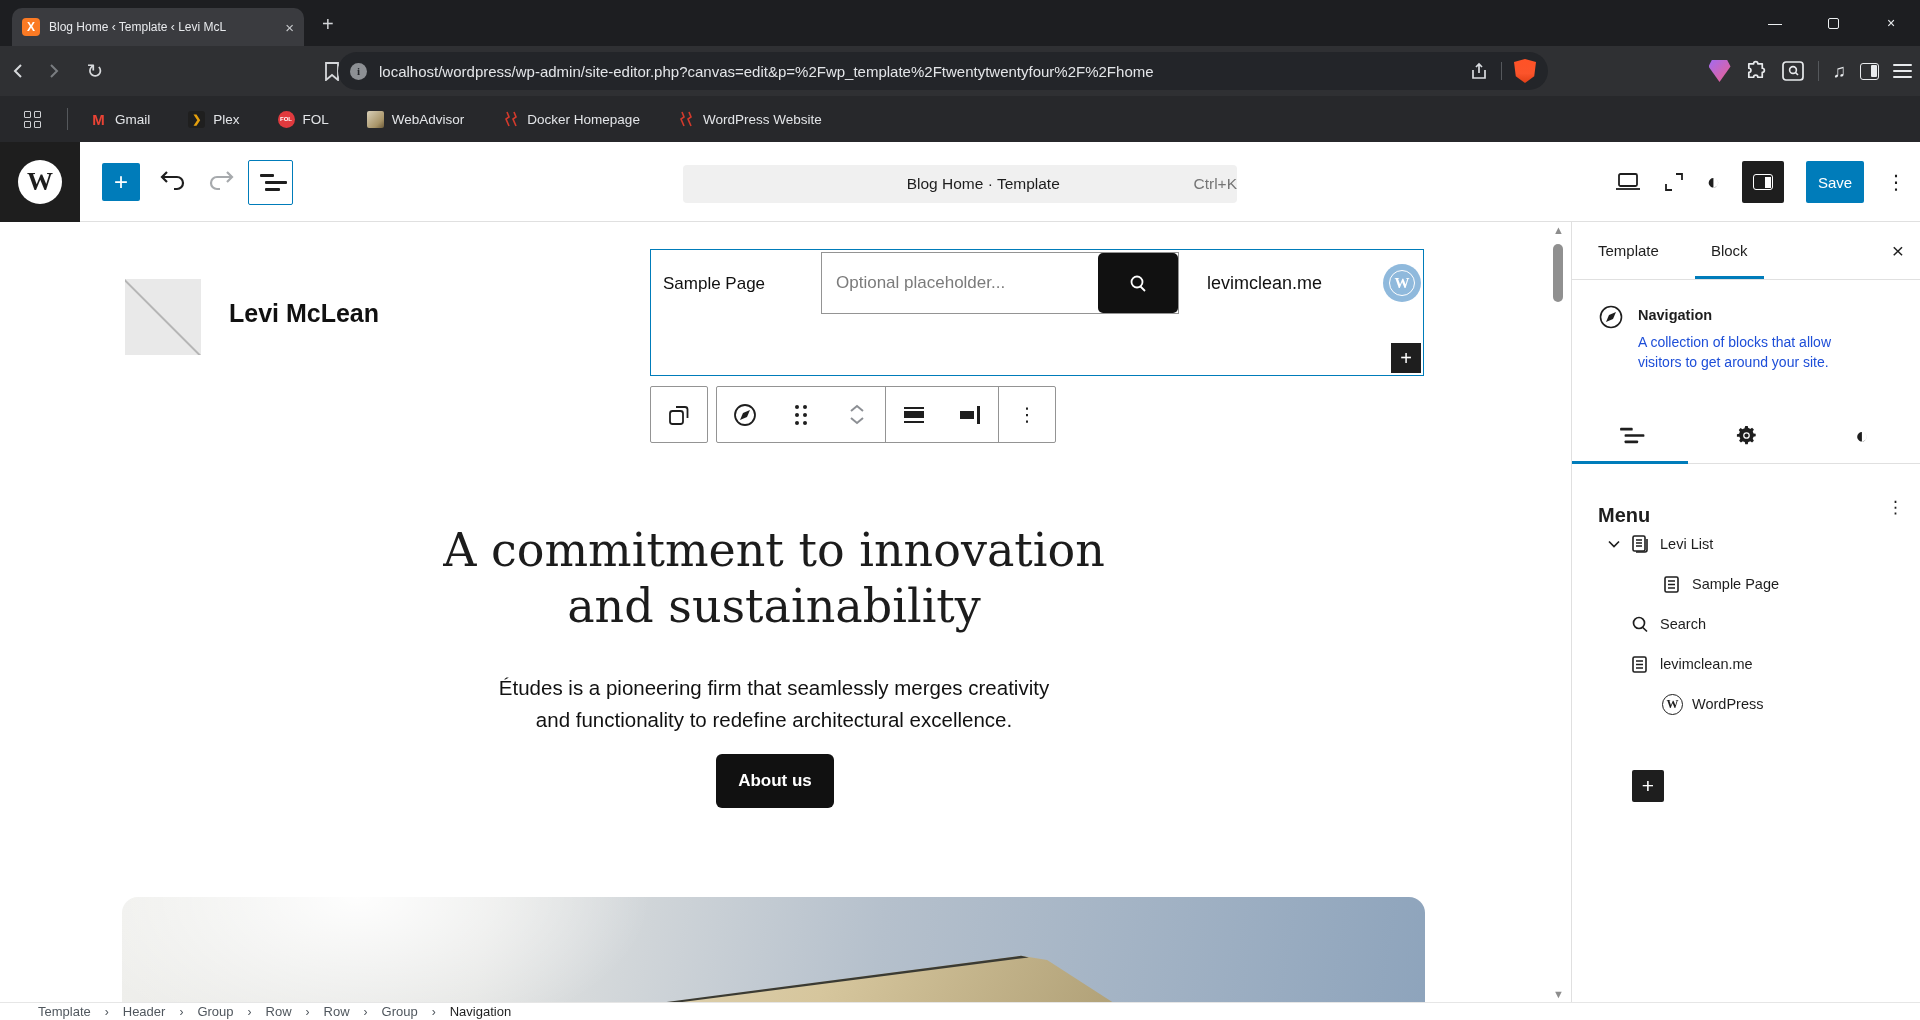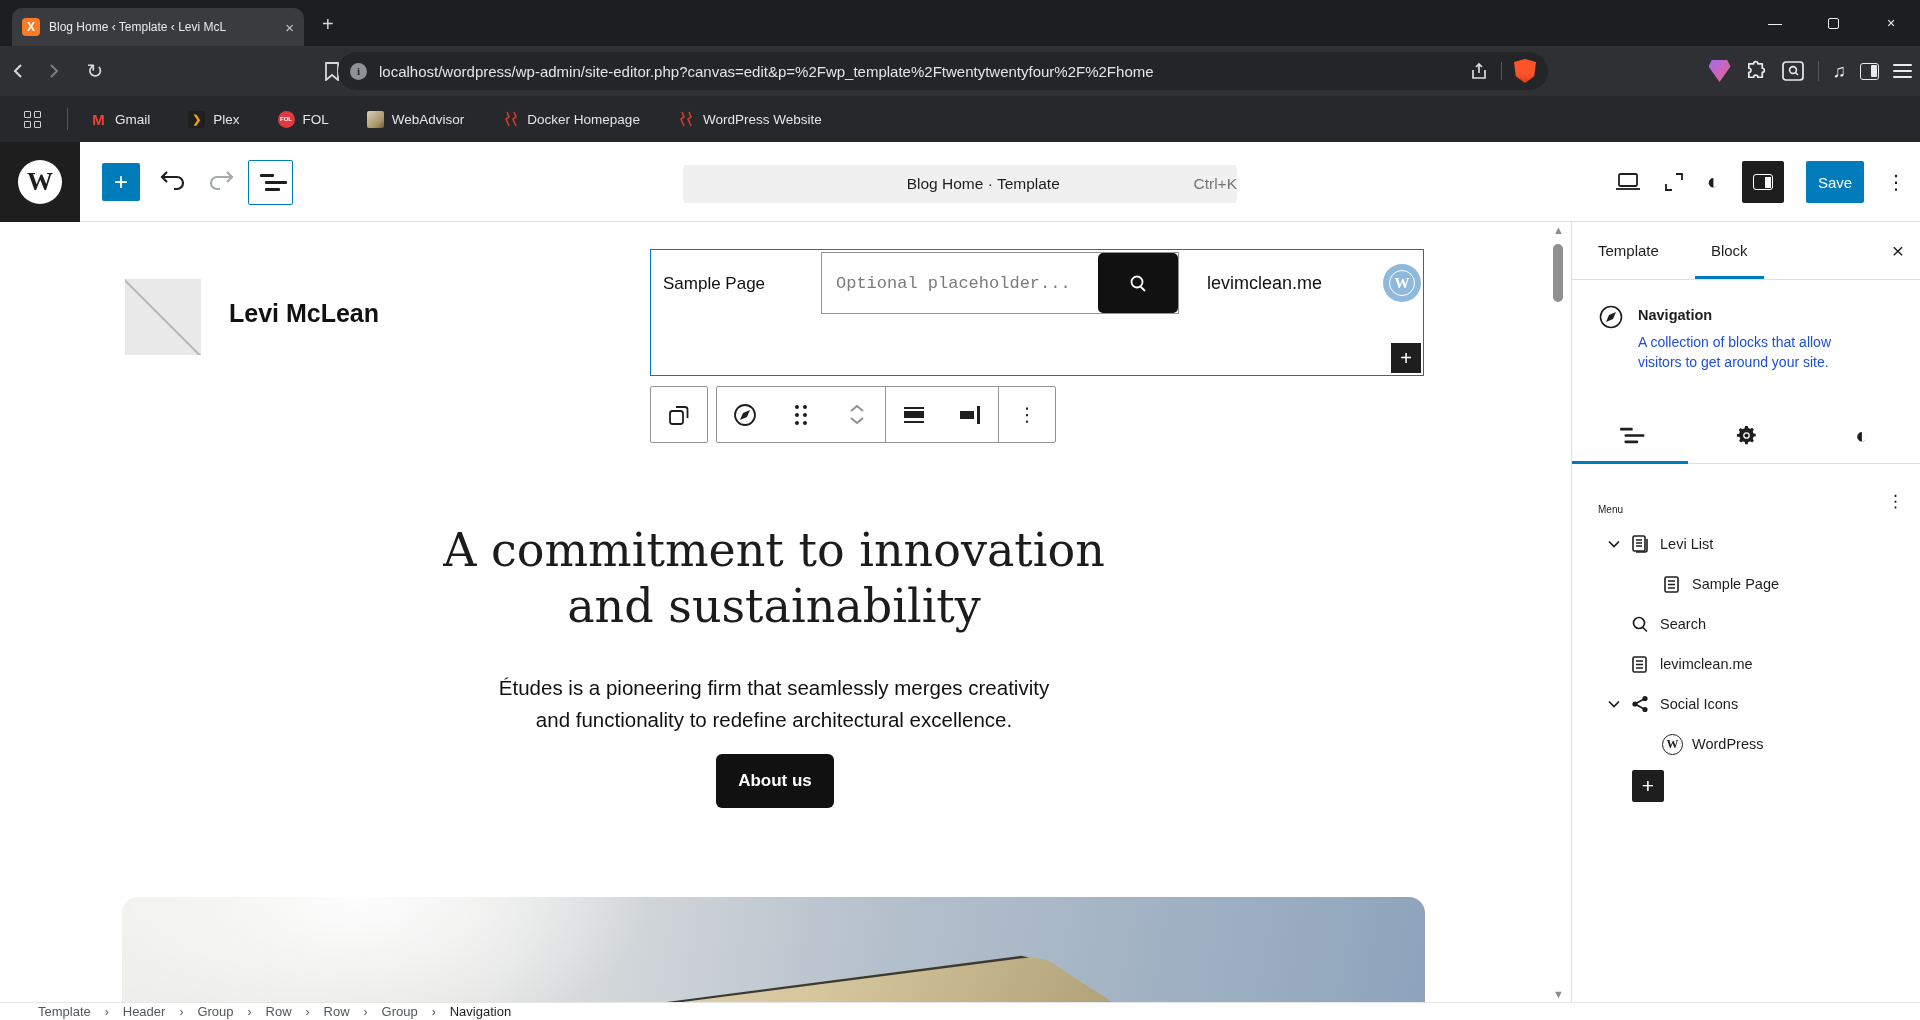--- a/index.html
+++ b/index.html
@@ -97,21 +97,21 @@
   #canvas { position:absolute; left:0; top:222px; width:1571px; height:780px; background:#fff; overflow:hidden; }
   .site-logo { position:absolute; left:125px; top:57px; width:76px; height:76px; background:#e9e9e9; overflow:hidden; }
   .site-logo::after { content:""; position:absolute; left:-10%; top:-10%; width:170%; height:1.5px; background:#b5b5b5;
     transform:rotate(45deg); transform-origin:0 0; }
   .site-title { position:absolute; left:229px; top:77px; font-size:25px; font-weight:bold; color:#111; }
   .nav-block { position:absolute; left:650px; top:27px; width:774px; height:127px; border:1.5px solid #007cba; }
   .nav-page-link { position:absolute; left:12px; top:24px; font-size:17px; color:#111; }
   .nav-search { position:absolute; left:170px; top:2px; width:358px; height:62px; background:#fff;
     border:1px solid #949494; display:flex; align-items:center; }
   .nav-search input { border:none; outline:none; flex:1; font-size:17px; padding:0 14px; color:#1e1e1e;
-    font-family:Liberation Mono, monospace; background:transparent; min-width:0;}
+    font-family:Liberation Sans, sans-serif; background:transparent; min-width:0;}
   .nav-search input::placeholder { color:#7b7b7b; opacity:1; }
   .search-btn { width:80px; height:60px; background:#111; border-radius:5px; display:flex; align-items:center; justify-content:center; flex:0 0 auto;}
   .nav-custom-link { position:absolute; left:556px; top:23px; font-size:18px; color:#111; }
   .social-wp { position:absolute; left:732px; top:14px; width:38px; height:38px; border-radius:50%; background:#8fb9dc;
     display:flex; align-items:center; justify-content:center; }
   .social-wp-inner { width:26px; height:26px; border:1.6px solid #fff; border-radius:50%; color:#fff;
     font-family:"Liberation Serif",serif; font-size:15px; font-weight:bold; display:flex; align-items:center; justify-content:center; }
   .nav-appender { position:absolute; right:2px; bottom:2px; width:30px; height:30px; background:#1e1e1e; color:#fff;
     font-size:20px; display:flex; align-items:center; justify-content:center; }
 
@@ -161,21 +161,21 @@
   .sb-tab.active::after { content:""; position:absolute; left:-12px; right:-12px; bottom:0; height:3.5px; background:#007cba; }
   .sb-close { position:absolute; right:16px; top:17px; font-size:21px; color:#1e1e1e; }
   .block-card { padding:24px 24px 0 26px; display:flex; gap:14px; }
   .block-card-title { font-size:14.5px; font-weight:bold; color:#1e1e1e; padding-top:3px; }
   .block-card-desc { font-size:14px; color:#1d4ed8; line-height:1.45; margin-top:9px; width:240px; }
   .sb-subtabs { position:absolute; left:0; top:186px; width:100%; height:56px; border-bottom:1px solid #e0e0e0; display:flex; }
   .sb-subtab { flex:1; display:flex; align-items:center; justify-content:center; position:relative; color:#1e1e1e; }
   .sb-subtab.active::after { content:""; position:absolute; left:0; right:0; bottom:-1px; height:3.5px; background:#007cba; }
   .gear-ic { font-size:22px; }
   .menu-row { position:absolute; left:26px; right:16px; top:266px; display:flex; align-items:center; justify-content:space-between; }
-  .menu-label { font-size:10px; font-weight:normal; color:#1e1e1e;margin-top:16px; }
+  .menu-label { font-size:20px; font-weight:bold; color:#1e1e1e;margin-top:16px; }
   .tree { position:absolute; left:0; top:302px; width:100%; }
   .tree-row { height:40px; display:flex; align-items:center; font-size:14.5px; color:#1e1e1e; }
   .tr-chev { width:22px; margin-left:36px; color:#1e1e1e; display:flex; align-items:center; }
   .tr-chev.empty { visibility:hidden; }
   .tr-icon { width:30px; display:flex; align-items:center; }
   .indent1 { margin-left:90px; }
   .tree-appender { position:absolute; left:60px; top:548px; width:32px; height:32px; background:#1e1e1e; color:#fff;
     font-size:21px; display:flex; align-items:center; justify-content:center; border-radius:2px; }
   .wp-tree-ic { width:21px; height:21px; border:1.6px solid #1e1e1e; border-radius:50%; display:flex; align-items:center;
     justify-content:center; font-family:"Liberation Serif",serif; font-size:12px; font-weight:bold; color:#1e1e1e; }
@@ -536,36 +536,20 @@
     </div>
     <div class="tree-row">
       <span class="tr-chev empty"></span>
       <span class="tr-icon">
         <svg width="19" height="19" viewBox="0 0 19 19">
             <rect x="3" y="2" width="13" height="15" rx="1.5" stroke="#1e1e1e" stroke-width="1.6" fill="none"></rect>
             <path d="M6 6 H13 M6 9.5 H13 M6 13 H13" stroke="#1e1e1e" stroke-width="1.4"></path>
           </svg>
       </span>
       <span>levimclean.me</span>
-    </div>
-    <div class="tree-row">
-      <span class="tr-chev">
-        <svg width="12" height="8" viewBox="0 0 12 8">
-            <path d="M1 1.5 L6 6.5 L11 1.5" stroke="#1e1e1e" stroke-width="1.7" fill="none"></path>
-          </svg>
-      </span>
-      <span class="tr-icon">
-        <svg width="20" height="20" viewBox="0 0 20 20">
-            <circle cx="15" cy="4.5" r="2.6" fill="#1e1e1e"></circle>
-            <circle cx="5" cy="10" r="2.6" fill="#1e1e1e"></circle>
-            <circle cx="15" cy="15.5" r="2.6" fill="#1e1e1e"></circle>
-            <path d="M5 10 L15 4.5 M5 10 L15 15.5" stroke="#1e1e1e" stroke-width="1.7"></path>
-          </svg>
-      </span>
-      <span>Social Icons</span>
     </div>
     <div class="tree-row">
       <span class="tr-icon indent1">
         <span class="wp-tree-ic">W</span>
       </span>
       <span>WordPress</span>
     </div>
   </div>
   <div class="tree-appender">+</div>
 </div>

